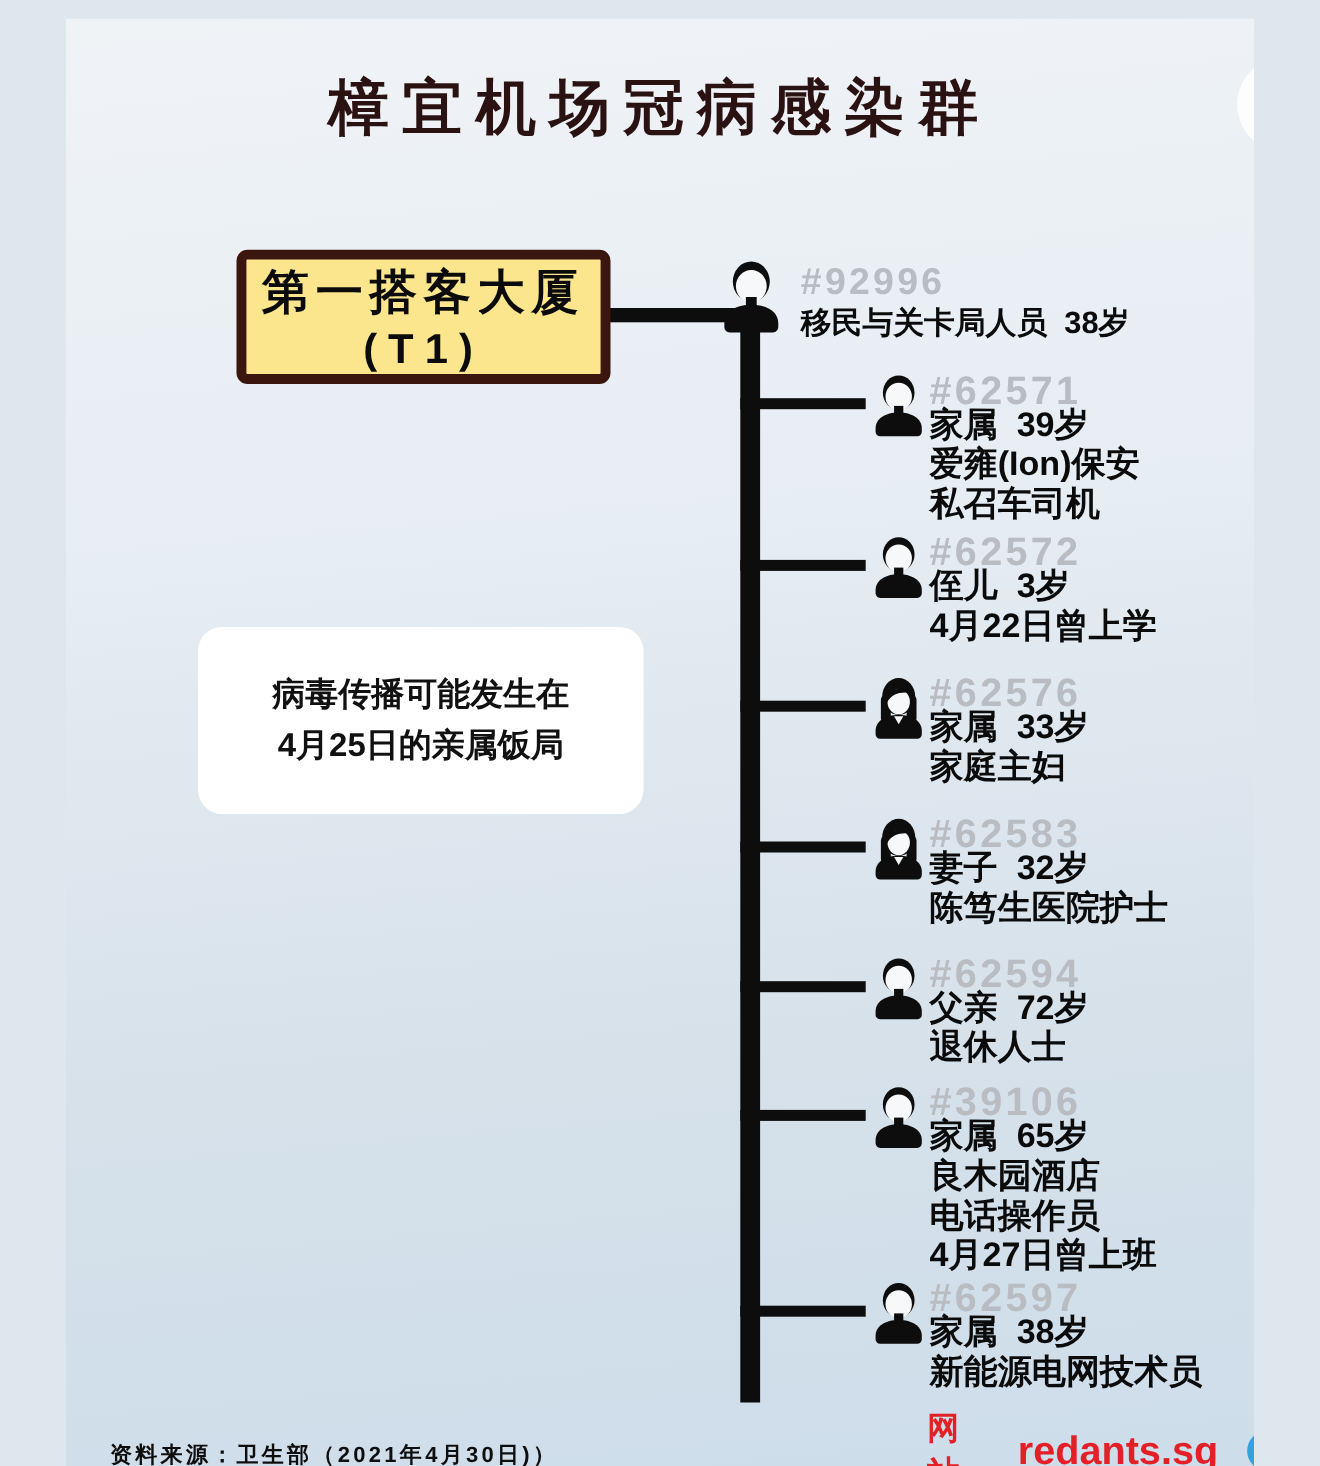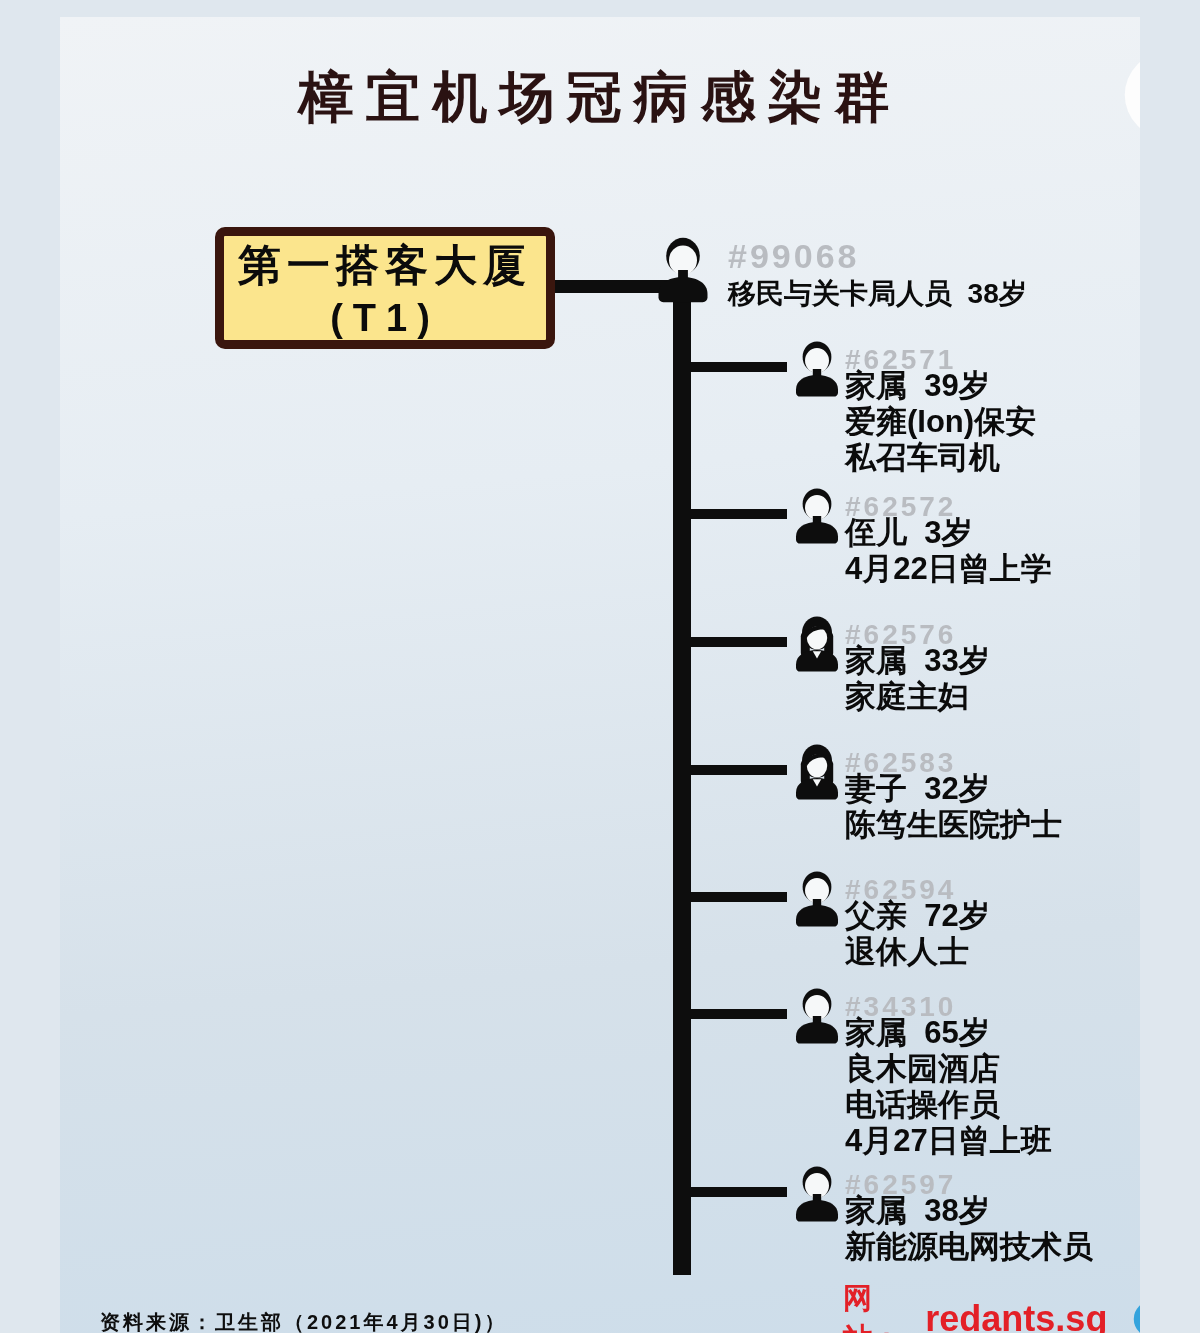--- a/index.html
+++ b/index.html
@@ -71,22 +71,22 @@
   
   .case-row{position:absolute;left:613px;z-index:2;}
   .branch{
     position:absolute;left:0;top:30px;width:114px;height:10px;
     background:#0d0d0d;
   }
   .case-row .person-icon{
     position:absolute;left:114px;top:6px;width:60px;height:62px;
   }
   .case-id{
-    position:absolute;left:172px;top:12px;
-    font-size:28px;font-weight:900;letter-spacing:3px;color:#b9bcc1;
+    position:absolute;left:172px;top:2px;
+    font-size:36px;font-weight:900;letter-spacing:3px;color:#b9bcc1;
     white-space:pre-wrap;
   }
   .case-lines{
     position:absolute;left:172px;top:36px;width:420px;
   }
   .case-line{
     font-size:31px;font-weight:900;color:#0b0b0b;line-height:36px;
     white-space:pre-wrap;
   }
   .person-icon svg{width:100%;height:100%;display:block;}
@@ -147,32 +147,36 @@
   </div>
 
   <div class="connector"></div>
   <div class="trunk"></div>
 
   <div class="loc-box">
     <div class="loc-line1">第一搭客大厦</div>
     <div class="loc-line2">(T1)</div>
   </div>
 
+  <div class="note-box">
+    <div class="note-line">病毒传播可能发生在</div>
+    <div class="note-line">4月25日的亲属饭局</div>
+  </div>
 
   <div class="index-case">
     <span class="person-icon male">
       <svg class="svg-male" viewBox="0 0 100 100">
         <ellipse cx="50" cy="30" rx="24" ry="26" fill="#0d0d0d"></ellipse>
         <ellipse cx="50" cy="36" rx="20" ry="21" fill="#f6f8f9"></ellipse>
         <rect x="43" y="50" width="14" height="16" fill="#0d0d0d"></rect>
         <path d="M50 60 C70 60 85 69 85 84 L85 89 C85 93 82 96 78 96 L22 96 C18 96 15 93 15 89 L15 84 C15 69 30 60 50 60 Z" fill="#0d0d0d"></path>
       </svg>
 
     </span>
-    <div class="index-id">#99068</div>
+    <div class="index-id">#92996</div>
     <div class="index-desc">移民与关卡局人员  38岁</div>
   </div>
 
   <div class="case-row" style="top:315px">
     <div class="branch"></div>
     <span class="person-icon male">
       <svg class="svg-male" viewBox="0 0 100 100">
           <ellipse cx="50" cy="30" rx="24" ry="26" fill="#0d0d0d"></ellipse>
           <ellipse cx="50" cy="36" rx="20" ry="21" fill="#f6f8f9"></ellipse>
           <rect x="43" y="50" width="14" height="16" fill="#0d0d0d"></rect>
@@ -279,21 +283,21 @@
     <div class="branch"></div>
     <span class="person-icon male">
       <svg class="svg-male" viewBox="0 0 100 100">
           <ellipse cx="50" cy="30" rx="24" ry="26" fill="#0d0d0d"></ellipse>
           <ellipse cx="50" cy="36" rx="20" ry="21" fill="#f6f8f9"></ellipse>
           <rect x="43" y="50" width="14" height="16" fill="#0d0d0d"></rect>
           <path d="M50 60 C70 60 85 69 85 84 L85 89 C85 93 82 96 78 96 L22 96 C18 96 15 93 15 89 L15 84 C15 69 30 60 50 60 Z" fill="#0d0d0d"></path>
         </svg>
 
     </span>
-    <div class="case-id">#34310</div>
+    <div class="case-id">#39106</div>
     <div class="case-lines">
       <div class="case-line">家属  65岁</div>
       <div class="case-line">良木园酒店</div>
       <div class="case-line">电话操作员</div>
       <div class="case-line">4月27日曾上班</div>
     </div>
   </div>
 
   <div class="case-row" style="top:1140px">
     <div class="branch"></div>

